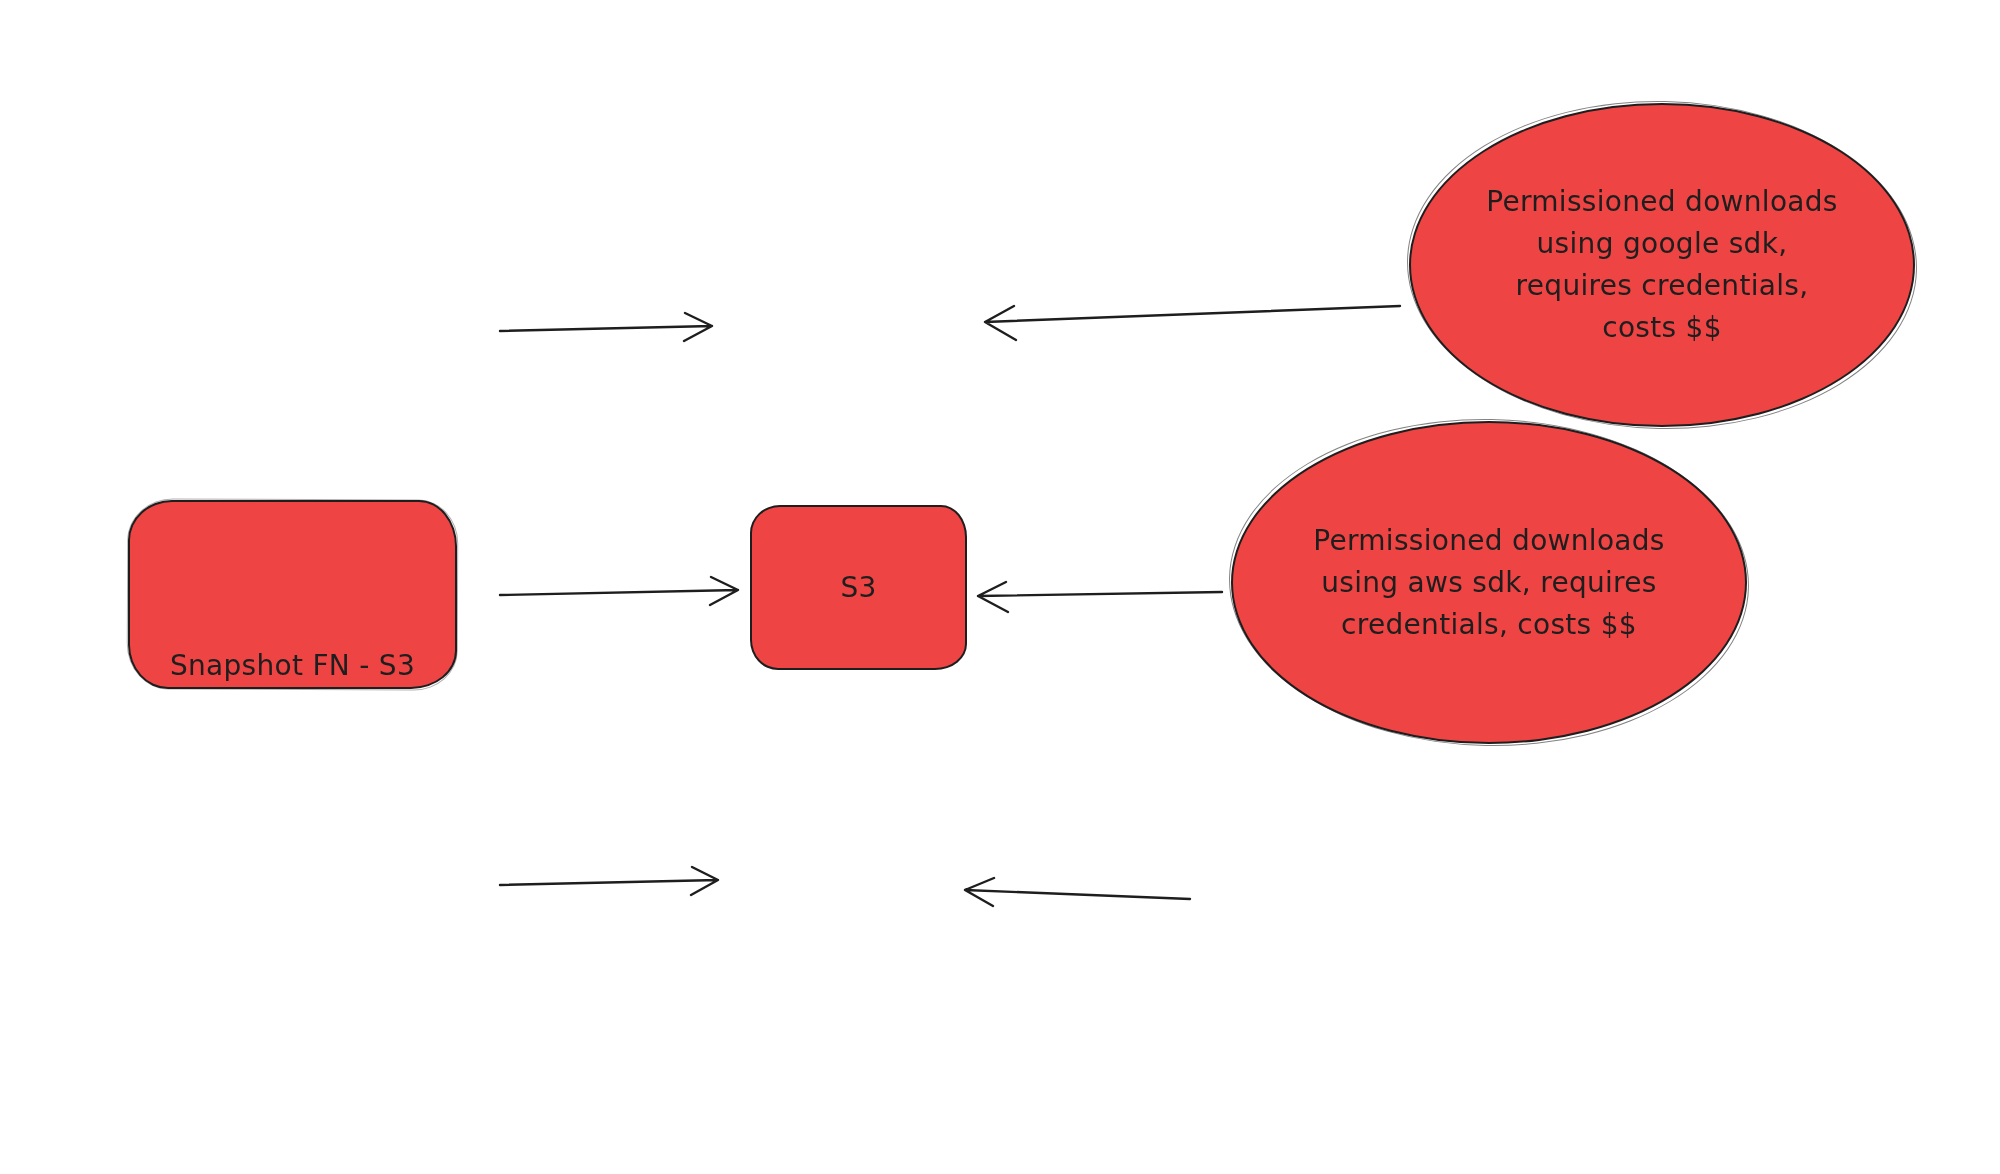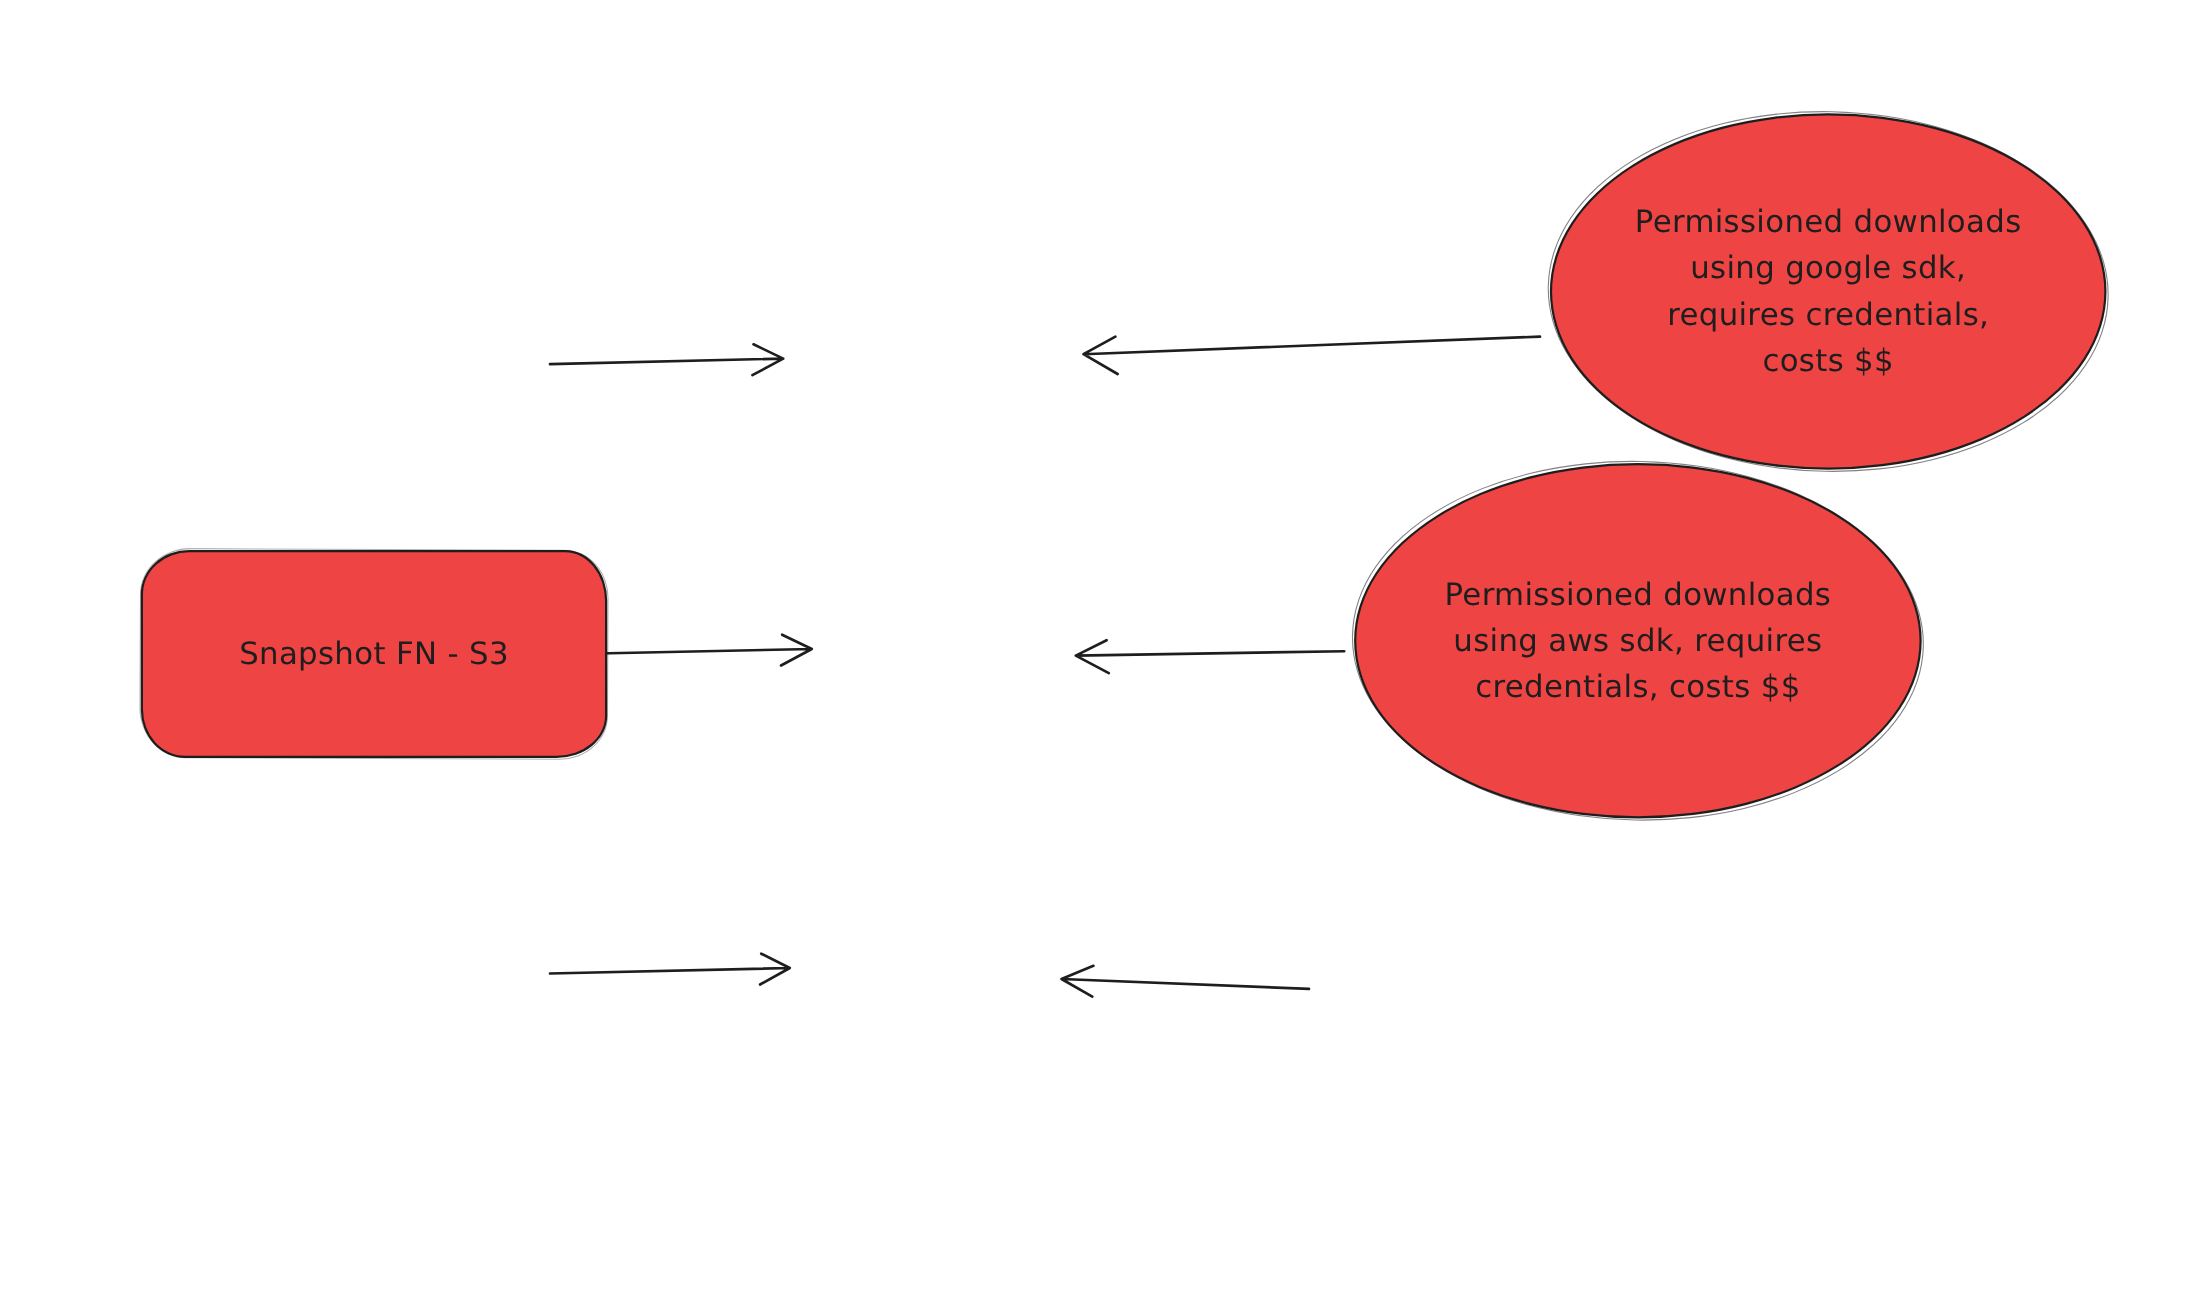--- a/index.html
+++ b/index.html
@@ -74,21 +74,21 @@
     border-radius: 46px 40px 44px 42px / 42px 44px 40px 46px;
     transform: rotate(0.25deg);
     pointer-events: none;
   }
 
   
   .r1-source { left: 128px; top: 217px; width: 363px; height: 194px; }
   .r1-target { left: 727px; top: 227px; width: 223px; height: 162px; }
   .r1-note   { left: 1409px; top: 103px; width: 506px; height: 324px; }
 
-  .r2-source { left: 128px; top: 500px; width: 424px; height: 189px; }
+  .r2-source { left: 128px; top: 500px; width: 329px; height: 189px; align-items: flex-end; }
   .r2-target { left: 750px; top: 505px; width: 217px; height: 165px; }
   .r2-note   { left: 1231px; top: 421px; width: 516px; height: 323px; }
 
   .r3-source { left: 128px; top: 781px; width: 363px; height: 185px; }
   .r3-target { left: 727px; top: 791px; width: 223px; height: 166px; }
   .r3-note   { left: 1199px; top: 765px; width: 510px; height: 332px; }
 </style>
 </head>
 <body>
 
@@ -112,20 +112,23 @@
   <div class="node ellipse r1-note">
     <span class="label">Permissioned downloads
 using google sdk,
 requires credentials,
 costs $$</span>
   </div>
 
   <div class="node rect-big r2-source">
     <span class="label">Snapshot FN - S3</span>
   </div>
+  <div class="node rect-small r2-target">
+    <span class="label">S3</span>
+  </div>
   <div class="node ellipse r2-note">
     <span class="label">Permissioned downloads
 using aws sdk, requires
 credentials, costs $$</span>
   </div>
 
 
 </div>
 
 </body></html>

